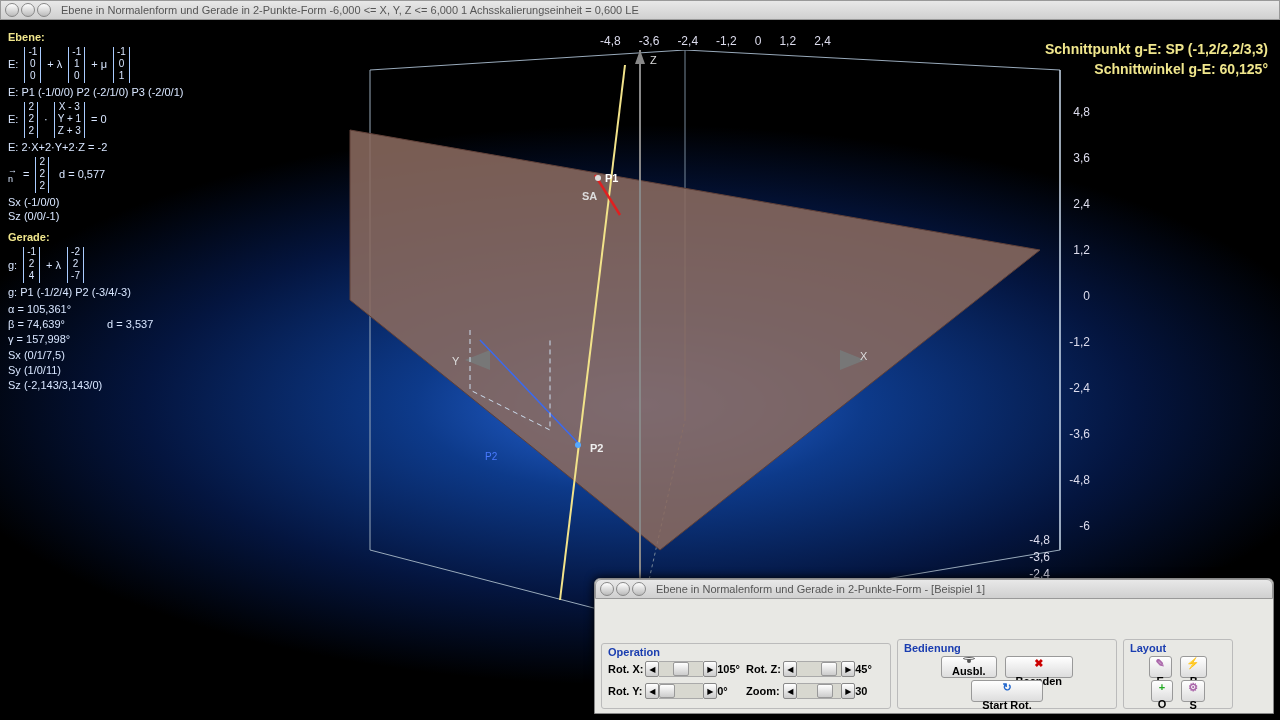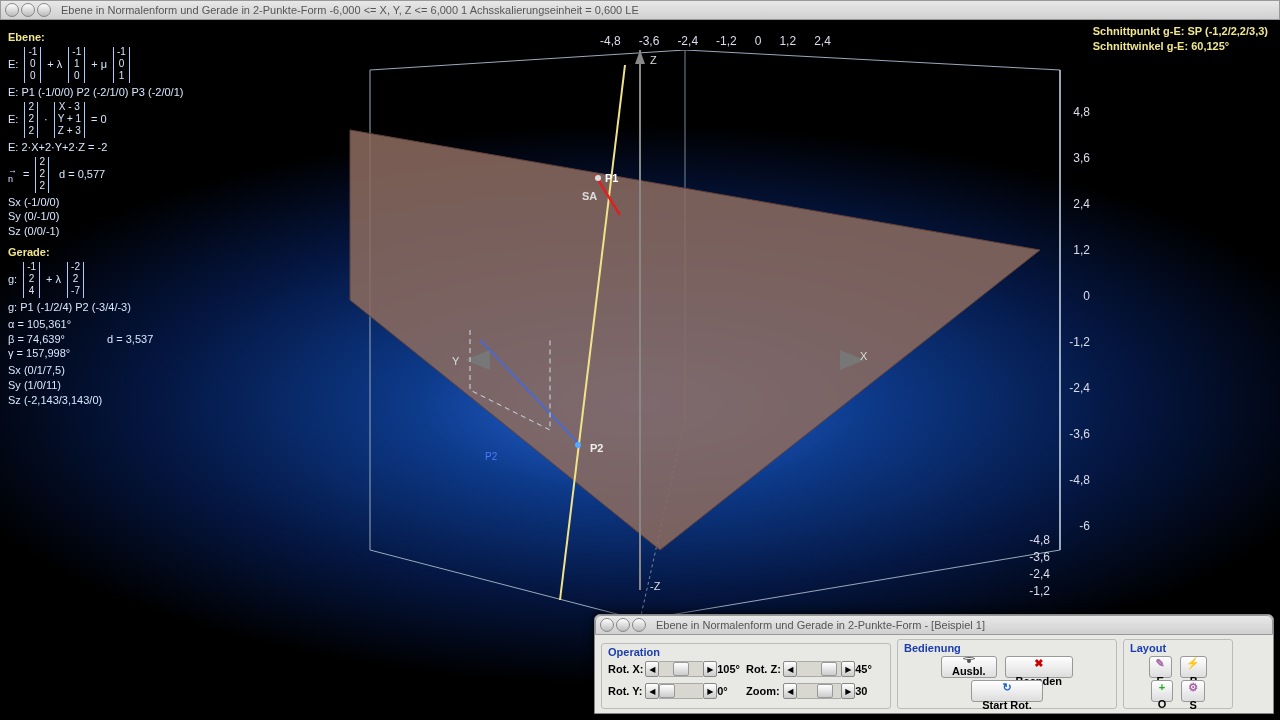--- a/index.html
+++ b/index.html
@@ -11,21 +11,21 @@
 .titlebar .title { color: #555; font-size: 11px; padding-left: 6px; }
 
 .viewport { position: absolute; top: 20px; left: 0; width: 1280px; height: 700px; background: radial-gradient(ellipse 900px 350px at 50% 55%, #2a6adf 0%, #0d3a8a 25%, #04153f 55%, #000 80%); overflow: hidden; }
 
 .mathpanel { position: absolute; left: 8px; top: 6px; width: 300px; color: #d8e6ff; font-size: 11px; line-height: 1.35; }
 .mathpanel .hdr { color: #f0e68c; font-weight: bold; margin-top: 4px; }
 .mathpanel .row { margin: 2px 0; display: flex; align-items: center; gap: 6px; }
 .bmat { border-left: 1px solid #aaccff; border-right: 1px solid #aaccff; padding: 0 3px; display: inline-block; text-align: center; line-height: 1.05; font-size: 10px; }
 .bmat div { height: 12px; }
 
-.results { position: absolute; right: 12px; top: 4px; color: #f0e68c; font-size: 11px; font-weight: bold; text-align: left; line-height: 1.4; }
+.results { position: absolute; right: 12px; top: 20px; color: #f0e68c; font-size: 14px; font-weight: bold; text-align: right; line-height: 1.4; }
 
 .cube { position: absolute; left: 320px; top: 30px; width: 770px; height: 570px; }
 .cube svg { position: absolute; top: 0; left: 0; }
 
 .axis-ticks { position: absolute; color: #dde; font-size: 12px; }
 .axis-right { right: -15px; top: 50px; width: 30px; }
 .axis-right div { text-align: right; margin-bottom: 32px; }
 .axis-top { top: -16px; left: 280px; display: flex; gap: 18px; }
 
 .controlwin { position: absolute; right: 6px; bottom: 6px; width: 680px; background: #e8e8e4; border: 1px solid #888; border-radius: 6px 6px 0 0; box-shadow: 0 0 10px #000; }
@@ -39,21 +39,21 @@
 .scroll { display: flex; align-items: center; }
 .sbtn { width: 14px; height: 16px; border: 1px solid #888; background: linear-gradient(#fff,#ccc); border-radius: 2px; display: flex; align-items: center; justify-content: center; font-size: 8px; }
 .strack { width: 44px; height: 16px; background: #d8d8d0; border: 1px solid #aaa; border-left: 0; border-right: 0; position: relative; }
 .sthumb { position: absolute; top: 0; width: 16px; height: 14px; background: linear-gradient(#fff,#ccc); border: 1px solid #999; border-radius: 2px; }
 .val { width: 34px; font-weight: bold; text-align: left; }
 
 .bed { width: 220px; }
 .btn { display: inline-flex; align-items: center; gap: 5px; height: 22px; padding: 0 10px; border: 1px solid #999; border-radius: 3px; background: linear-gradient(#fff,#ddd); font-size: 11px; font-weight: bold; flex-direction: column; }
 .bedrow { display: flex; gap: 8px; margin-top: 2px; justify-content: center; }
 
-.lay { width: 110px; }
+.lay { width: 110px; margin-top: 36px; }
 .lay .bedrow .btn { padding: 0 6px; }
 .ico-eye { display: inline-block; width: 12px; height: 8px; border: 1px solid #555; border-radius: 50%; position: relative; }
 .ico-eye::after { content:''; position:absolute; width:4px; height:4px; background:#555; border-radius:50%; top:1px; left:3px; }
 </style>
 </head>
 <body>
 
 <div class="titlebar">
   <div class="wbtns">
     <div class="wbtn"></div>
@@ -114,21 +114,20 @@
 n</span>
       <span>=</span>
       <span class="bmat">
           <div>2</div>
           <div>2</div>
           <div>2</div>
         </span>
       <span style="margin-left:4px">d = 0,577</span>
     </div>
     <div>Sx (-1/0/0)</div>
-    <div>Sy (0/-1/0)</div>
     <div>Sz (0/0/-1)</div>
     <div class="hdr" style="margin-top:6px">Gerade:</div>
     <div class="row">
       <span>g:</span>
       <span class="bmat">
           <div>-1</div>
           <div>2</div>
           <div>4</div>
         </span>
       <span>+ λ</span>

